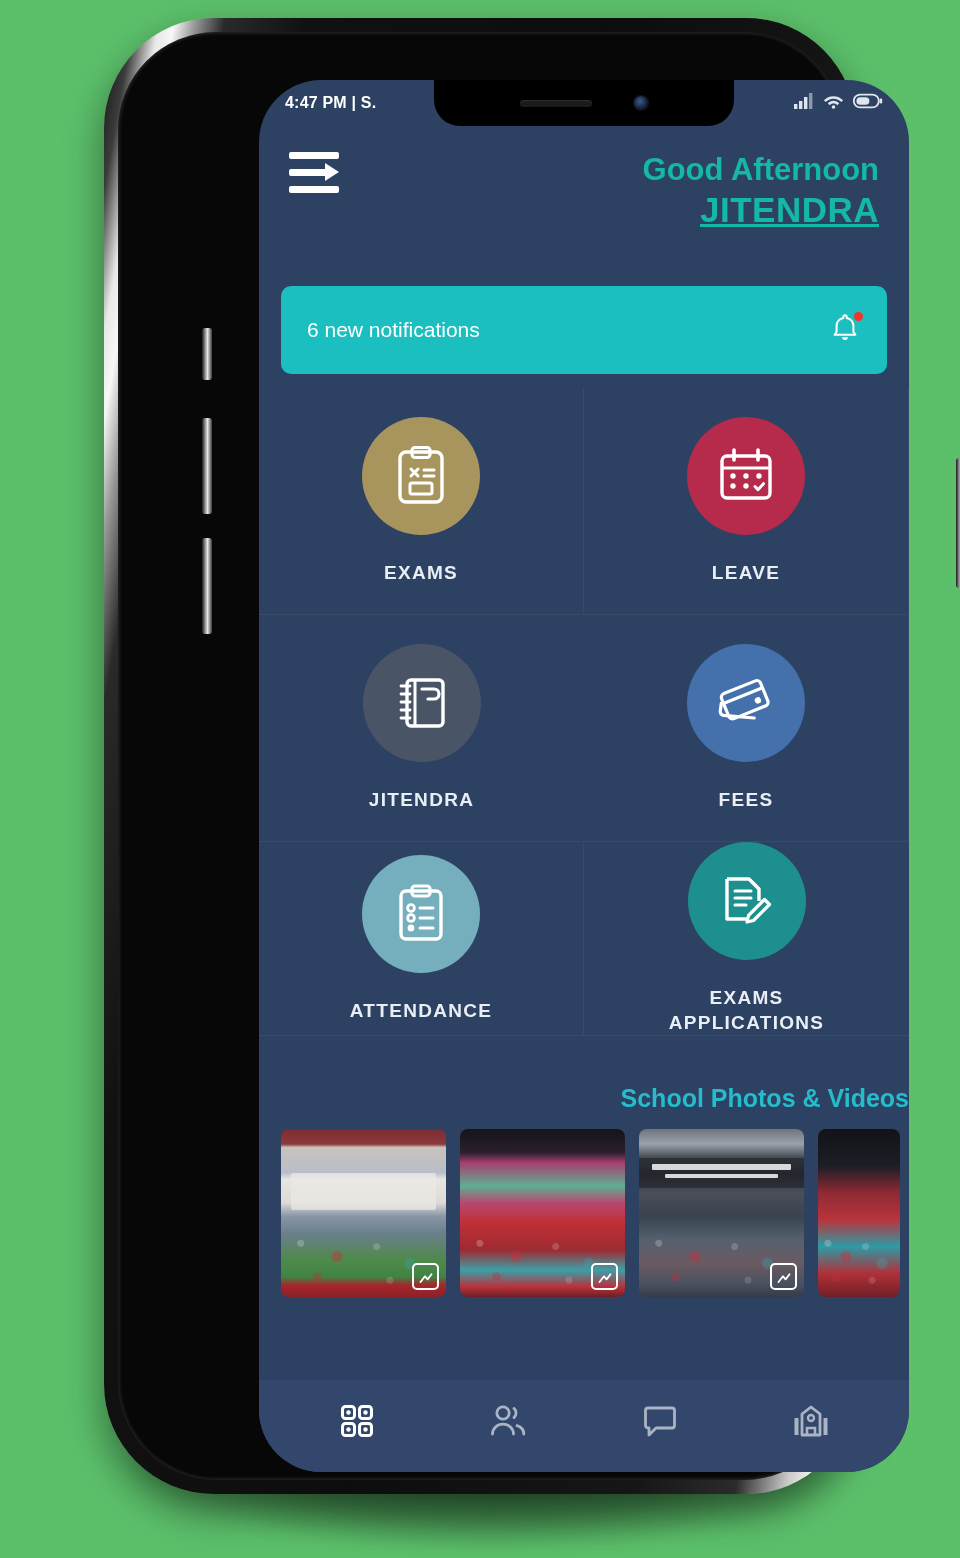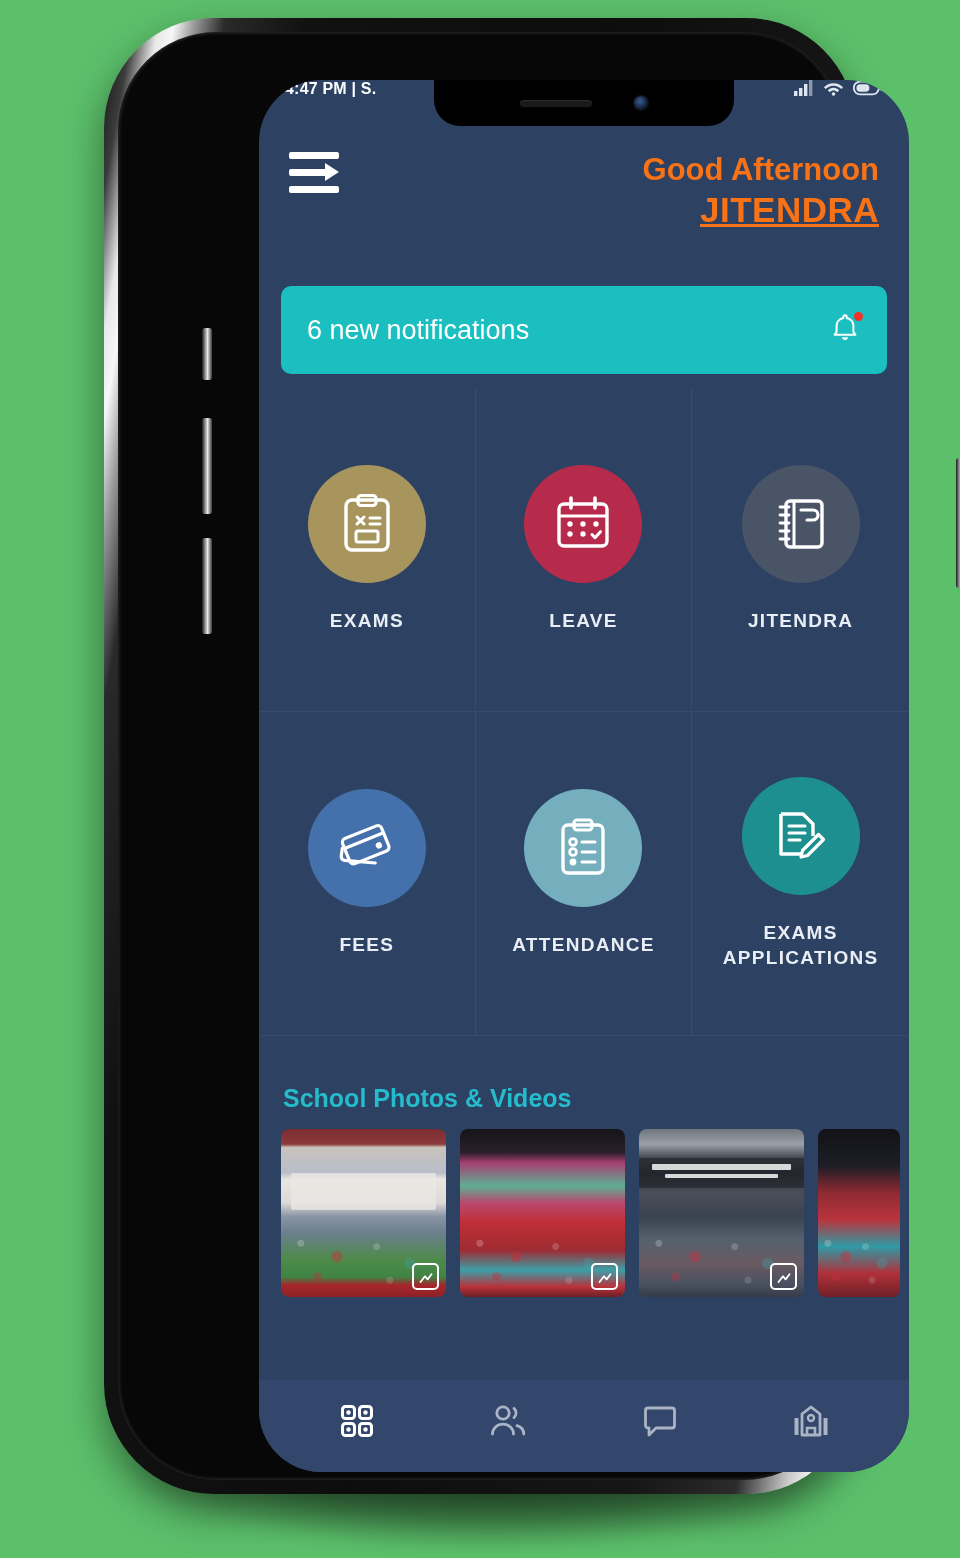--- a/index.html
+++ b/index.html
@@ -104,21 +104,21 @@
     background: radial-gradient(circle at 42% 38%, #3a5c93 0%, #16263f 55%, #000 100%);
     box-shadow: 0 0 0 1px #141414;
   }
 
   
   .statusbar {
     position: absolute;
     left: 0; top: 0; right: 0;
     height: 46px;
     display: flex;
-    align-items: flex-start;
+    align-items: center;
     justify-content: space-between;
     padding: 0 26px;
     color: #fff;
     font-size: 16px;
     font-weight: bold;
     z-index: 30;
     letter-spacing: 0.2px;
   }
   .sb-left { white-space: nowrap; overflow: hidden; max-width: 170px; }
   .sb-right { display: flex; align-items: center; gap: 9px; }
@@ -143,52 +143,52 @@
   .hamburger .bar.b1 { top: 0;    width: 50px; }
   .hamburger .bar.b2 { top: 17px; width: 38px; }
   .hamburger .bar.b3 { top: 34px; width: 50px; }
   .hamburger .arrow {
     position: absolute; left: 36px; top: 11px;
     width: 0; height: 0;
     border-top: 9px solid transparent;
     border-bottom: 9px solid transparent;
     border-left: 14px solid #fff;
   }
-  .greet-wrap { text-align: right; color: #f97316; padding-top: 4px; }
+  .greet-wrap { text-align: right; color: #14b8a6; padding-top: 4px; }
   .greet-line1 { font-size: 31px; font-weight: bold; line-height: 1.18; }
   .greet-line2 { font-size: 35px; font-weight: bold; line-height: 1.18; letter-spacing: 0.5px; text-decoration: underline; }
 
   
   .notif {
     position: absolute;
     left: 22px; right: 22px; top: 206px;
     height: 88px;
     background: #1bbfbf;
     border-radius: 10px;
     display: flex;
     align-items: center;
     justify-content: space-between;
     padding: 0 26px;
     cursor: pointer;
   }
-  .notif-text { color: #fff; font-size: 27px; }
+  .notif-text { color: #fff; font-size: 21px; }
   .bell-wrap { position: relative; width: 30px; height: 34px; }
   .bell-dot {
     position: absolute; right: -2px; top: -1px;
     width: 9px; height: 9px; border-radius: 50%;
     background: #f0342b;
   }
 
   
   .tile-grid {
     position: absolute;
     left: 0; right: 0; top: 308px;
     height: 648px;
     display: grid;
-    grid-template-columns: 1fr 1fr 1fr;
+    grid-template-columns: 1fr 1fr;
     grid-template-rows: 1fr 1fr;
   }
   .tile {
     position: relative;
     display: flex;
     flex-direction: column;
     align-items: center;
     justify-content: center;
     cursor: pointer;
     border-right: 1px solid rgba(255,255,255,0.055);
@@ -216,20 +216,21 @@
   
   .photos-section {
     position: absolute;
     left: 0; right: 0; top: 960px;
   }
   .photos-title {
     color: #25bccb;
     font-size: 25px;
     font-weight: bold;
     padding: 44px 0 16px 24px;
+    text-align: right;
   }
   .photo-strip {
     display: flex;
     gap: 14px;
     padding-left: 22px;
     overflow: hidden;
   }
   .thumb {
     position: relative;
     flex: 0 0 auto;

